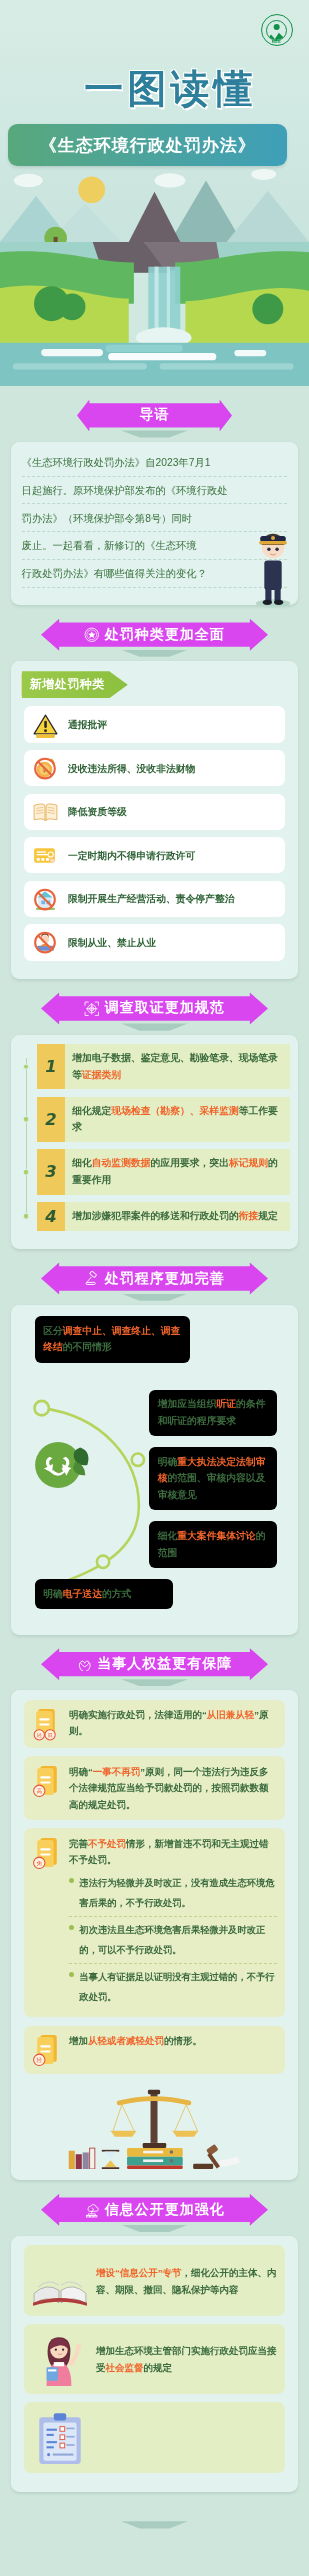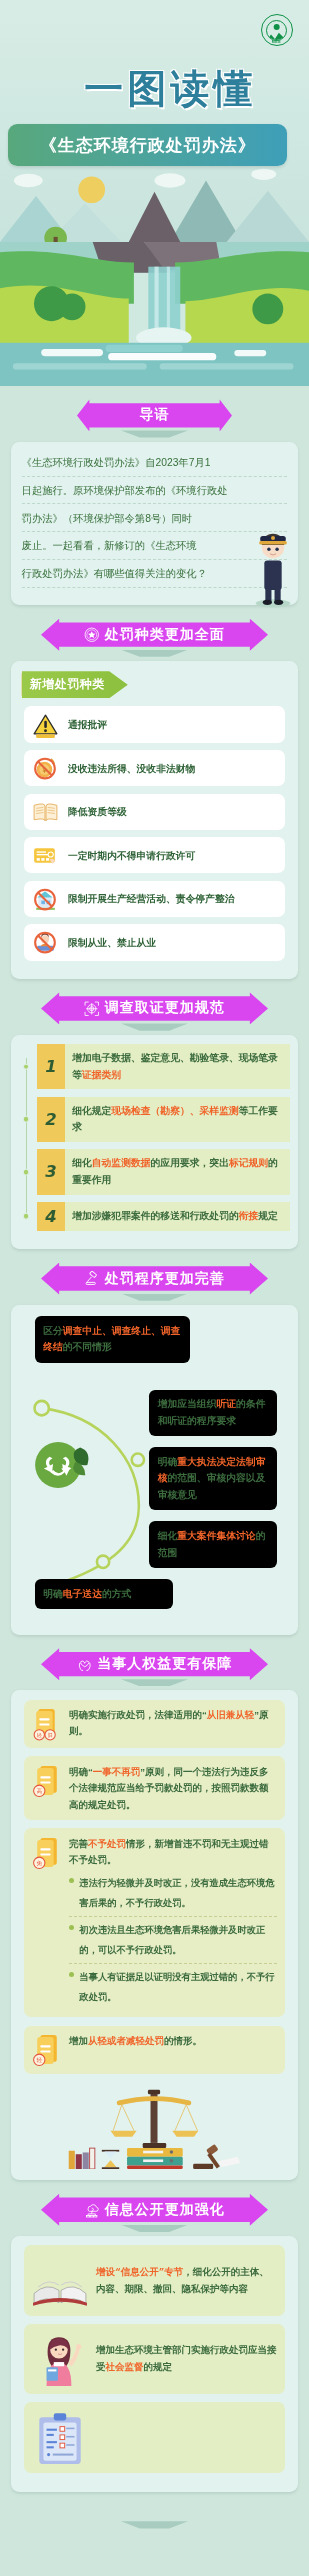--- a/index.html
+++ b/index.html
@@ -167,21 +167,21 @@
   }
   .sub:last-child { border-bottom: none; }
   .sub .bd { flex: 0 0 5.2px; width: 5.2px; height: 5.2px; border-radius: 50%; background: #9cc051; margin-top: 5.2px; }
 
   
   .icard {
     background: #e3eec4; border-radius: 7.2px; margin: 0 4.1px 8.2px;
     padding: 7.2px 7.2px; display: flex; gap: 7.2px; align-items: center;
   }
   .icard .pic { flex: 0 0 58px; height: 56px; }
-  .icard .body { flex: 1; font-size: 9.5px; line-height: 17px; font-weight: 600; color: #3c6b3e; font-family: Liberation Mono, monospace; }
+  .icard .body { flex: 1; font-size: 9.5px; line-height: 17px; font-weight: 600; color: #3c6b3e; }
   .scene { height: 87px; margin: 3.1px 0 0; position: relative; }
 
   .hl { color: #f0642a; font-weight: 700; }
 </style>
 </head>
 <body>
 
 <div class="page">
 
   <div class="hero">

